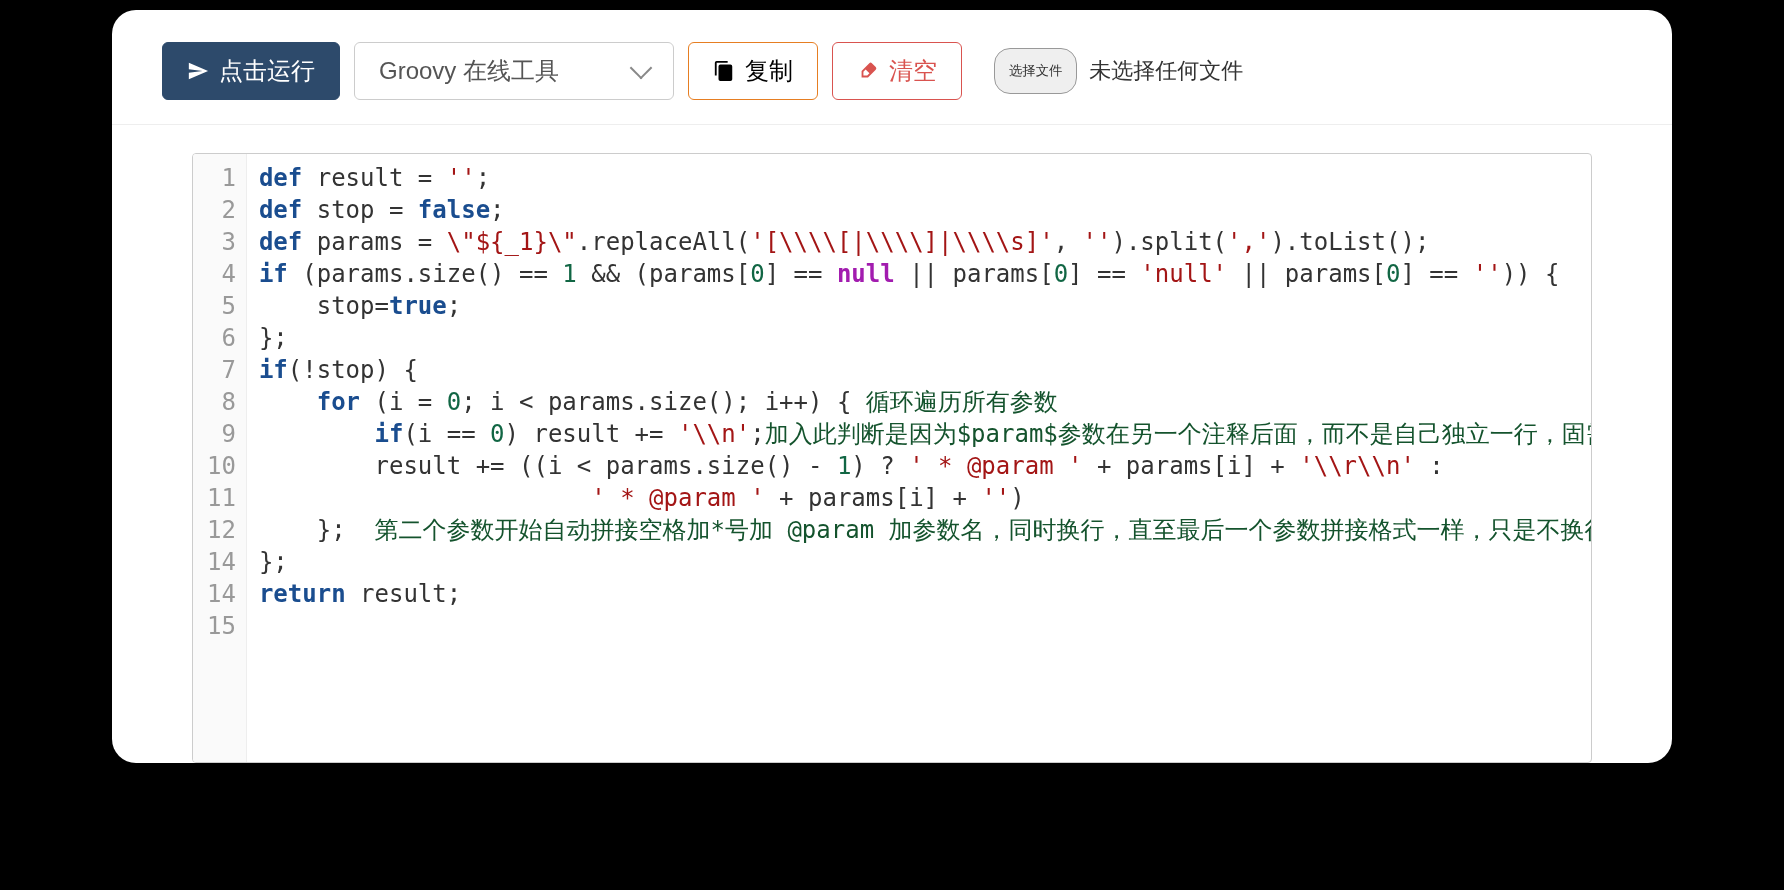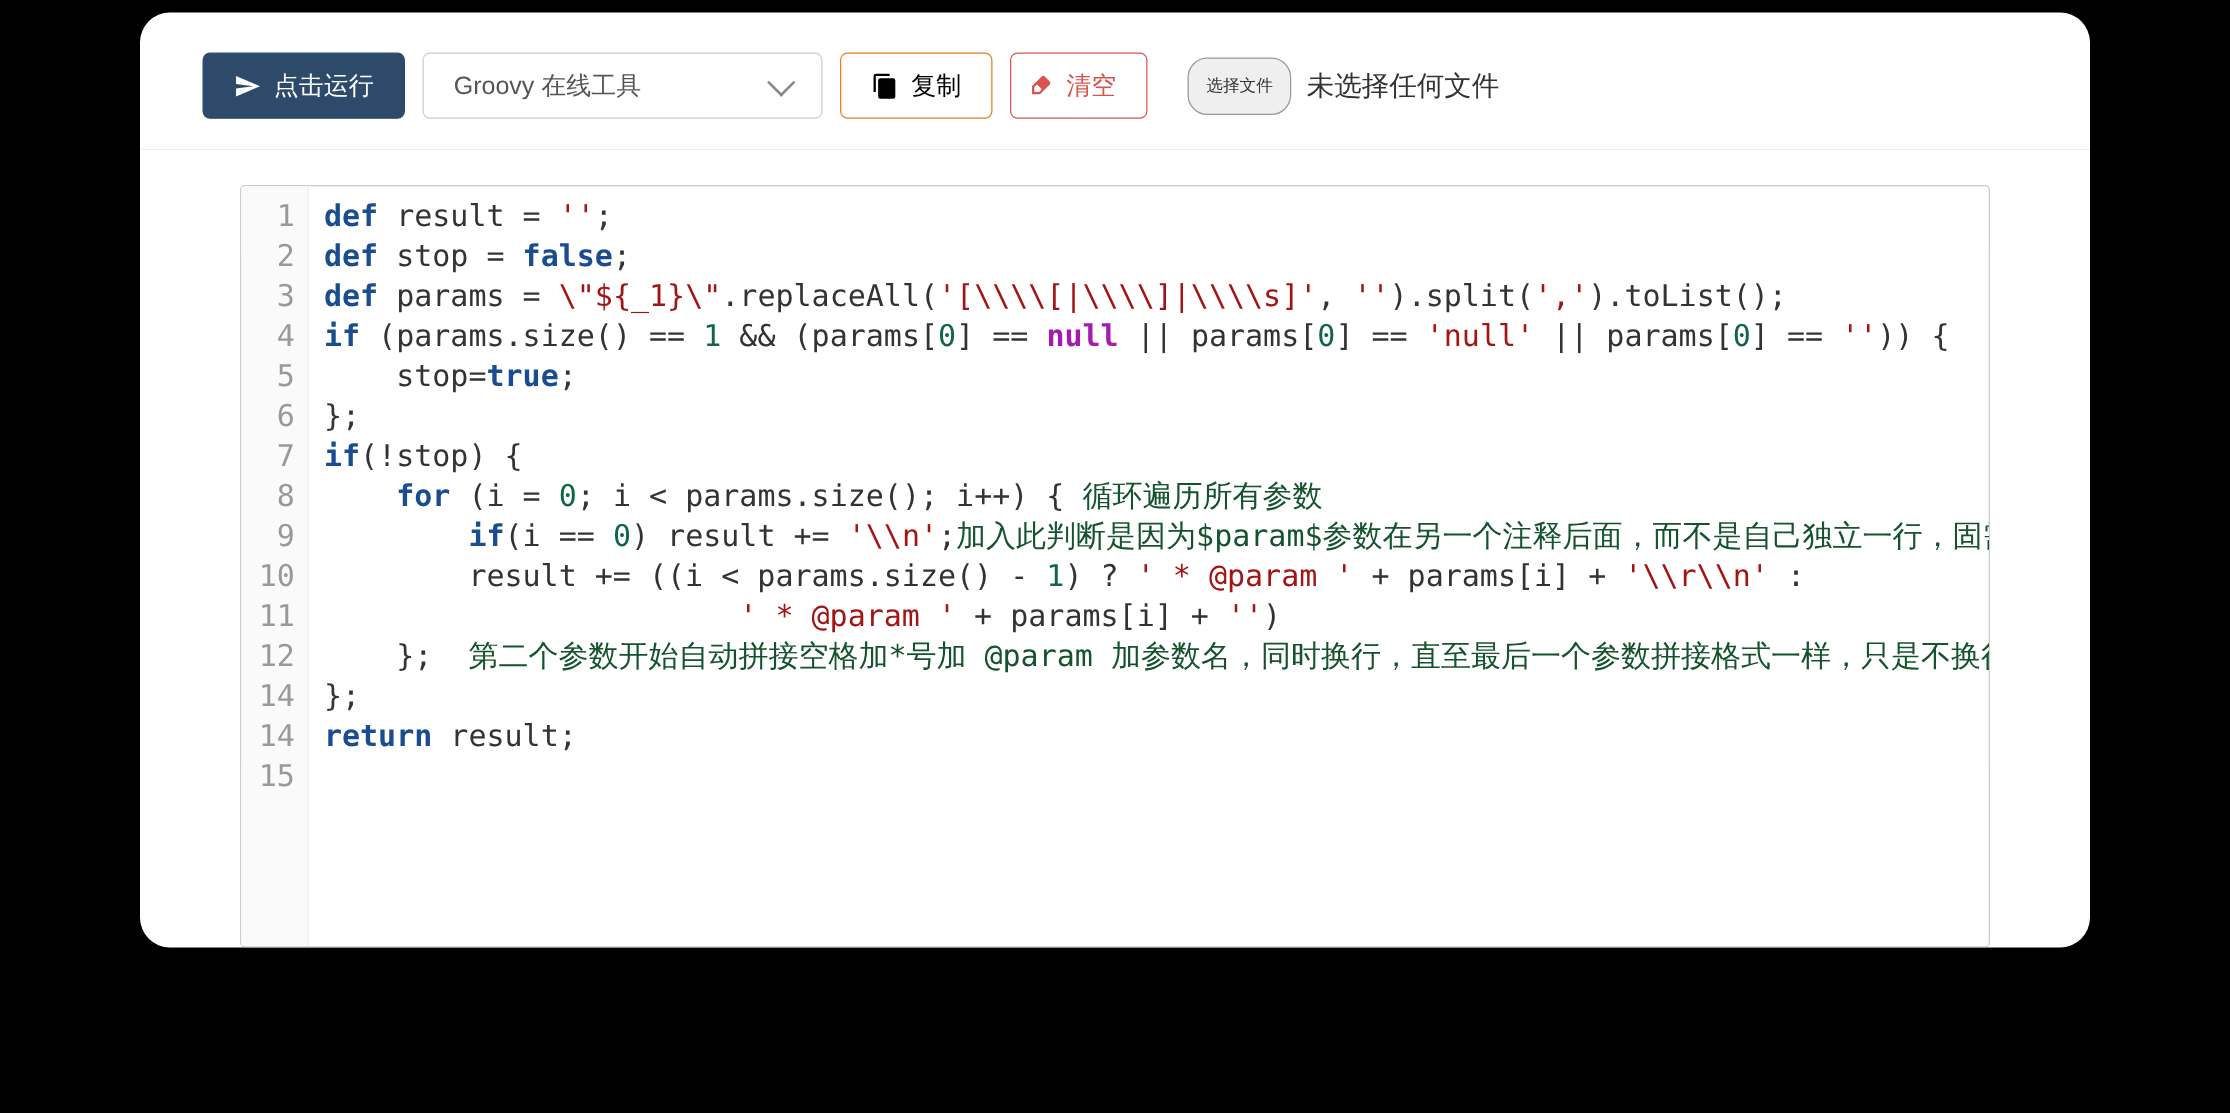--- a/index.html
+++ b/index.html
@@ -1,23 +1,23 @@
 <!DOCTYPE html>
 <html><head>
 <meta charset="utf-8">
 <style>
 * { box-sizing: border-box; margin: 0; padding: 0; }
 body { background: #000; font-family: -apple-system, BlinkMacSystemFont, "Segoe UI", Arial, sans-serif; display: flex; align-items: flex-start; justify-content: center; padding: 10px; }
 .window { width: 1560px; background: #fff; border-radius: 24px; overflow: hidden; box-shadow: 0 4px 20px rgba(0,0,0,0.3); }
 .toolbar { display: flex; align-items: center; gap: 14px; padding: 32px 50px 24px; border-bottom: 1px solid #eee; }
-.btn { display: inline-flex; align-items: center; gap: 10px; padding: 12px 24px; border-radius: 6px; font-size: 20px; cursor: pointer; border: 1px solid transparent; background: #fff; white-space: nowrap; }
+.btn { display: inline-flex; align-items: center; gap: 10px; padding: 12px 24px; border-radius: 6px; font-size: 24px; cursor: pointer; border: 1px solid transparent; background: #fff; white-space: nowrap; }
 .btn-run { background: #2d4a6b; color: #fff; border-color: #2d4a6b; font-weight: 500; }
 .btn-select { border: 1px solid #ccc; color: #555; min-width: 320px; justify-content: space-between; padding: 12px 24px; }
 .btn-copy { border: 1px solid #e67e22; color: #000000; font-weight: 400; }
-.btn-clear { border: 1px solid #d9534f; color: #d9534f; font-weight: 500; padding-left: 12px; }
+.btn-clear { border: 1px solid #d9534f; color: #d9534f; font-weight: 500; }
 .btn-download { border: 1px solid #555; color: #333; font-weight: 500; }
 .file-picker { display: inline-flex; align-items: stretch; font-size: 22px; margin-left: 18px; }
 .file-btn { background: #efefef; border: 1px solid #999; border-radius: 16px; padding: 8px 14px; color: #333; cursor: pointer; }
 .file-label { padding: 8px 12px; color: #333; }
 .chev { width: 16px; height: 16px; border-right: 2px solid #888; border-bottom: 2px solid #888; transform: rotate(45deg); margin-top: -6px; }
 .icon { display: inline-block; }
 .editor-wrap { padding: 28px 80px 0; }
 .editor { border: 1px solid #ccc; border-radius: 4px; display: flex; font-family: "Menlo", "Consolas", monospace; font-size: 24px; line-height: 32px; overflow: hidden; }
 .gutter { background: #fafafa; color: #999; text-align: right; padding: 8px 10px 120px 14px; border-right: 1px solid #eee; user-select: none; min-width: 48px; }
 .gutter div { height: 32px; }

